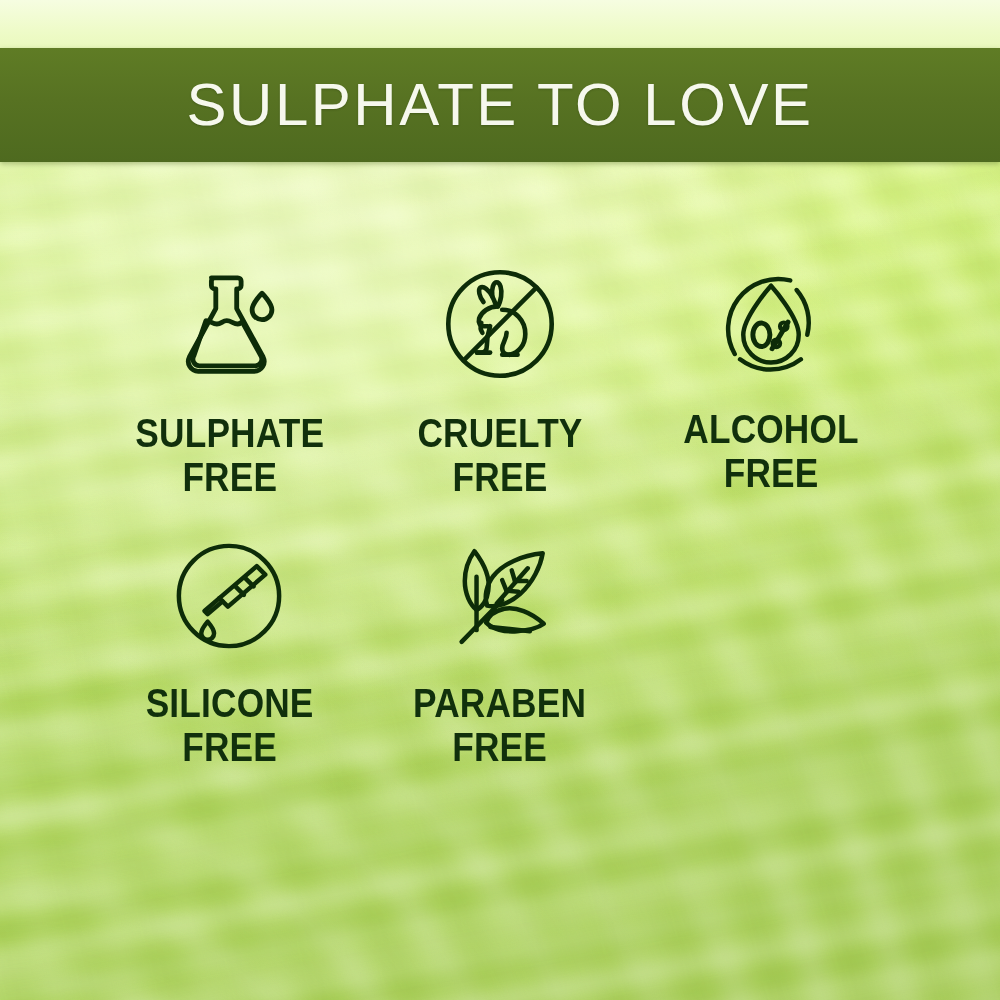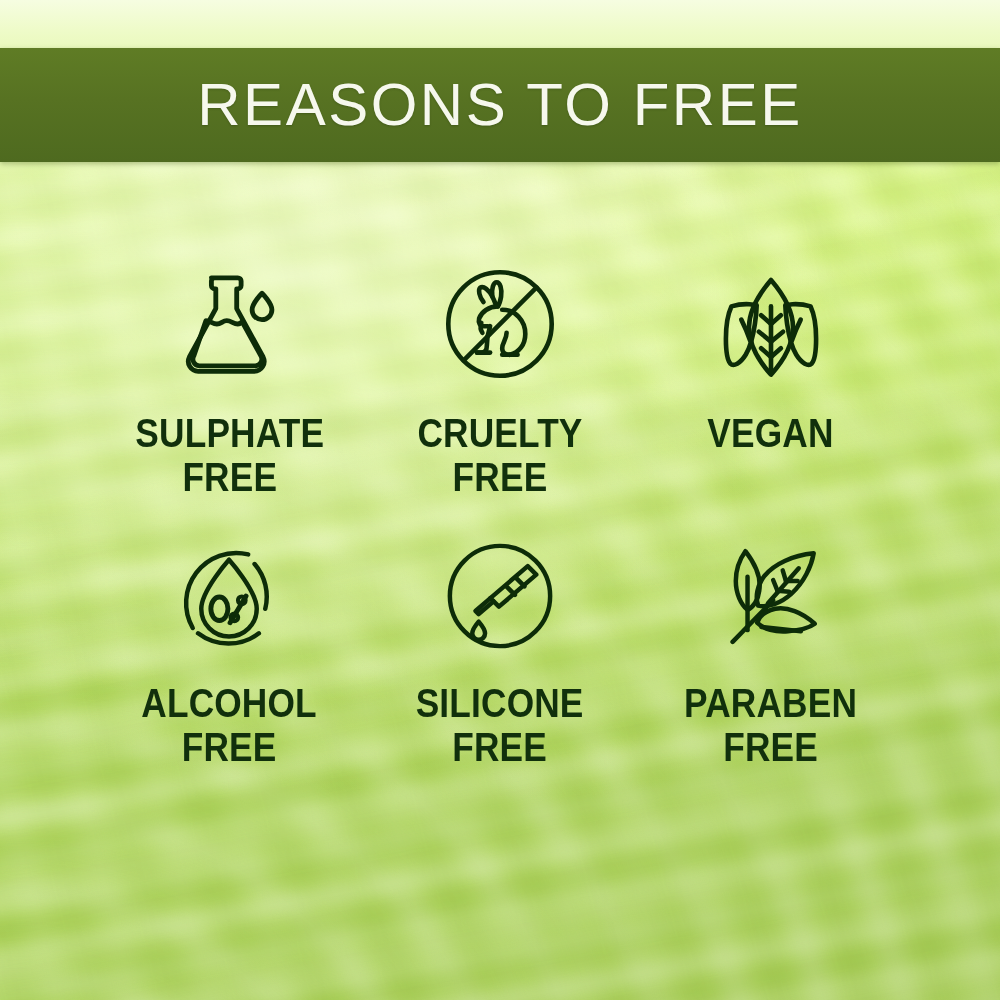--- a/index.html
+++ b/index.html
@@ -179,21 +179,21 @@
 
   <div class="bg-base"></div>
   <div class="bg-ripple-a"></div>
   <div class="bg-ripple-b"></div>
   <div class="bg-ripple-c"></div>
   <div class="bg-ripple-d"></div>
   <div class="bg-shade"></div>
   <div class="bg-top-wash"></div>
 
   <div class="banner">
-    <div class="banner-title">REASONS TO FREE</div>
+    <div class="banner-title">SULPHATE TO LOVE</div>
   </div>
 
   <div class="grid">
 
     <div class="badge">
       <span class="badge-icon">
         <svg viewBox="0 0 120 120" fill="none" stroke="#0d2c08" stroke-width="4.4" stroke-linecap="round" stroke-linejoin="round">
           <path d="M44 18 h24 a3 3 0 0 1 3 3 v4 a3 3 0 0 1 -3 3 h-1 v18 l24 44 a9 9 0 0 1 -8 13 H32 a9 9 0 0 1 -8 -13 l24 -44 V28 h-1 a3 3 0 0 1 -3 -3 v-4 a3 3 0 0 1 3 -3 z"></path>
           <path d="M39 57 c4 0 6 3 10 3 c4 0 5 -3 9 -3 c4 0 6 3 10 3 c2 0 3 -1 4 -2 l17 31 a6 6 0 0 1 -5 9 H33 a6 6 0 0 1 -5 -9 z"></path>
           <path d="M90 32 c0 0 -9 9 -9 15 a9 9 0 0 0 18 0 c0 -6 -9 -15 -9 -15 z"></path>
@@ -216,39 +216,20 @@
           <path d="M69 88 c-4 0 -7 -2 -7 -6 c0 -5 4 -8 4 -14"></path>
           <path d="M51 62 c-2 6 -3 13 -3 18 c0 4 -2 6 -5 6 h-4"></path>
           <path d="M39 86 h12"></path>
           <path d="M62 88 h14"></path>
         </svg>
       </span>
       <div class="badge-label">CRUELTY
 FREE</div>
     </div>
 
-    <div class="badge">
-      <span class="badge-icon">
-        <svg viewBox="0 0 120 120" fill="none" stroke="#0d2c08" stroke-width="4.2" stroke-linecap="round" stroke-linejoin="round">
-          <path d="M24 44 c13 -4 23 -1 23 -1 c0 0 -1 30 -10 45 c-5 8 -11 11 -14 8 c-5 -6 -6 -37 1 -52 z"></path>
-          <path d="M33 56 c3 6 6 13 8 19"></path>
-          <path d="M96 44 c-13 -4 -23 -1 -23 -1 c0 0 1 30 10 45 c5 8 11 11 14 8 c5 -6 6 -37 -1 -52 z"></path>
-          <path d="M87 56 c-3 6 -6 13 -8 19"></path>
-          <path d="M60 20 c12 14 20 29 20 43 c0 16 -10 32 -20 43 c-10 -11 -20 -27 -20 -43 c0 -14 8 -29 20 -43 z"></path>
-          <line x1="60" y1="44" x2="60" y2="104"></line>
-          <path d="M60 60 l-9 -8"></path>
-          <path d="M60 60 l9 -8"></path>
-          <path d="M60 76 l-11 -9"></path>
-          <path d="M60 76 l11 -9"></path>
-          <path d="M60 90 l-9 -8"></path>
-          <path d="M60 90 l9 -8"></path>
-        </svg>
-      </span>
-      <div class="badge-label">VEGAN</div>
-    </div>
 
     <div class="badge row2">
       <span class="badge-icon">
         <svg viewBox="0 0 120 120" fill="none" stroke="#0d2c08" stroke-width="4.2" stroke-linecap="round" stroke-linejoin="round">
           <path d="M84 30 A47 47 0 0 1 94 72"></path>
           <path d="M88 95 A47 47 0 0 1 31 95"></path>
           <path d="M26 90 A47 47 0 0 1 78 21"></path>
           <path d="M60 26 c0 0 -26 29 -26 46 a26 26 0 0 0 52 0 c0 -17 -26 -46 -26 -46 z"></path>
           <ellipse cx="51" cy="72" rx="8" ry="11" stroke-width="4.6"></ellipse>
           <line x1="76" y1="60" x2="61" y2="85" stroke-width="4.6"></line>

